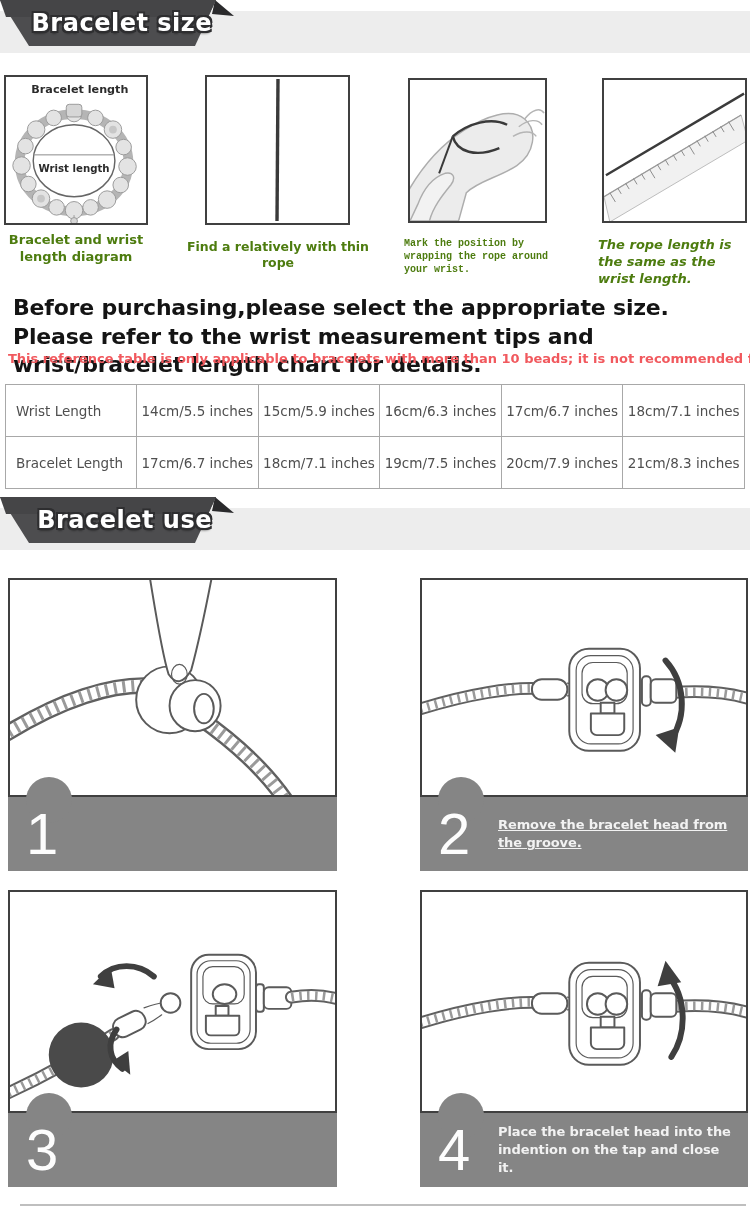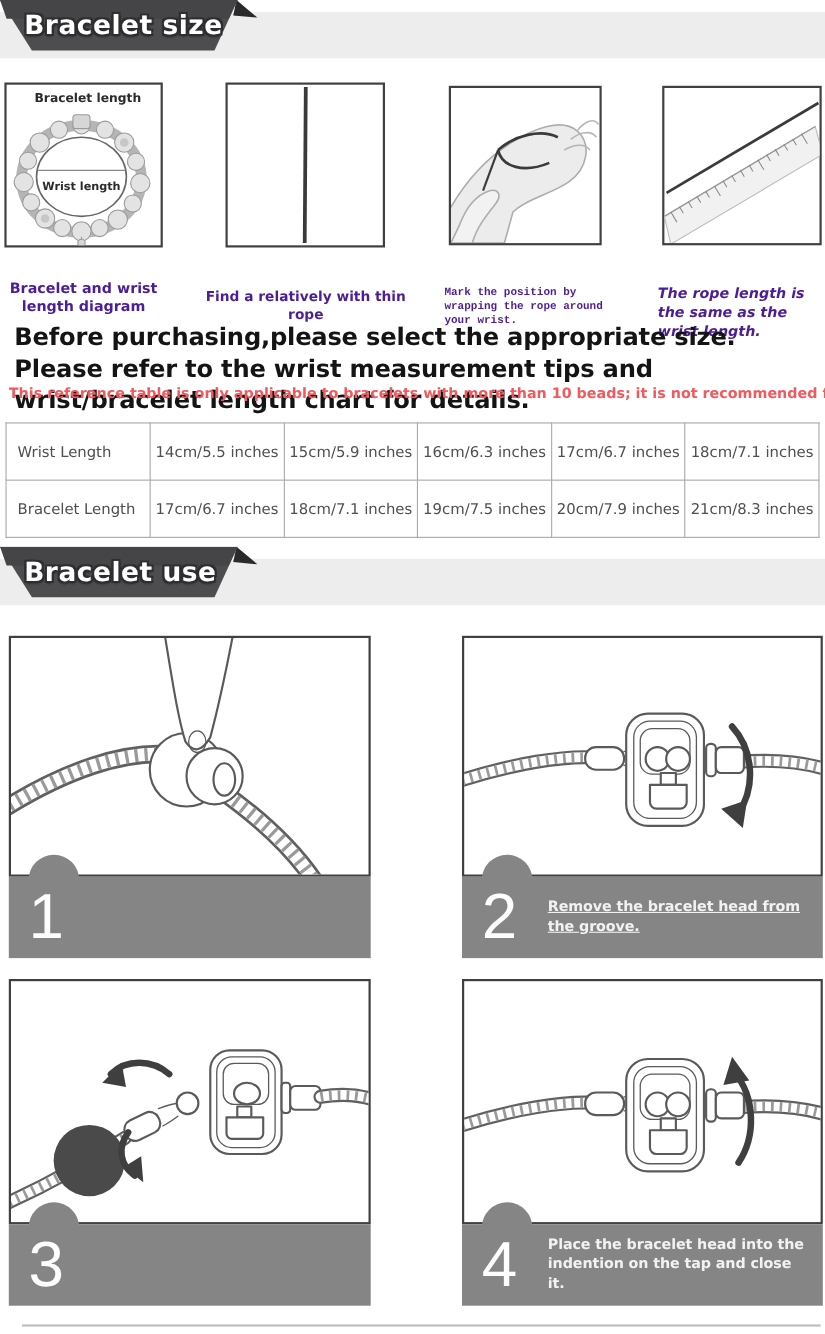--- a/index.html
+++ b/index.html
@@ -1,27 +1,27 @@
 <!DOCTYPE html>
 <html><head>
 <meta charset="utf-8">
 <style>
   html,body{margin:0;padding:0;background:#fff;}
   #canvas{position:relative;width:750px;height:1213px;background:#fff;overflow:hidden;
           font-family:"DejaVu Sans","Liberation Sans",sans-serif;}
   
   .band{position:absolute;left:0;width:750px;height:42px;background:#ededed;}
   .ribbon-svg{position:absolute;left:0;width:250px;height:47px;}
-  .ribbon-title{position:absolute;left:22px;width:190px;text-align:left;color:#fff;
+  .ribbon-title{position:absolute;left:22px;width:190px;text-align:right;color:#fff;
     font-weight:800;font-size:24px;letter-spacing:.5px;
     text-shadow:-2px -2px 0 #2e2e30,2px -2px 0 #2e2e30,-2px 2px 0 #2e2e30,2px 2px 0 #2e2e30,0 3px 2px rgba(0,0,0,.35);}
   
   .figbox{position:absolute;background:#fff;border:2px solid #404040;box-sizing:border-box;}
   .figbox svg{width:100%;height:100%;display:block;}
-  .figcap{position:absolute;font-size:13px;font-weight:700;color:#4c1d95;line-height:1.3;margin-top:23px;}
+  .figcap{position:absolute;font-size:13px;font-weight:700;color:#4d7c0f;line-height:1.3;}
   .center{text-align:center;}
   
   .intro{position:absolute;left:13px;top:294px;width:732px;font-size:22px;font-weight:700;
     color:#141414;line-height:1.3;letter-spacing:-.2px;}
   .rednote{position:absolute;left:8px;top:351px;width:742px;font-size:13px;font-weight:700;
     color:#f1595e;white-space:nowrap;overflow:hidden;}
   
   table.sizes{position:absolute;left:5px;top:384px;width:740px;border-collapse:collapse;table-layout:fixed;}
   table.sizes td{border:1px solid #a8a8a8;height:51px;font-size:13.5px;color:#4f4f4f;
     text-align:center;padding:0 2px;background:#fff;}

